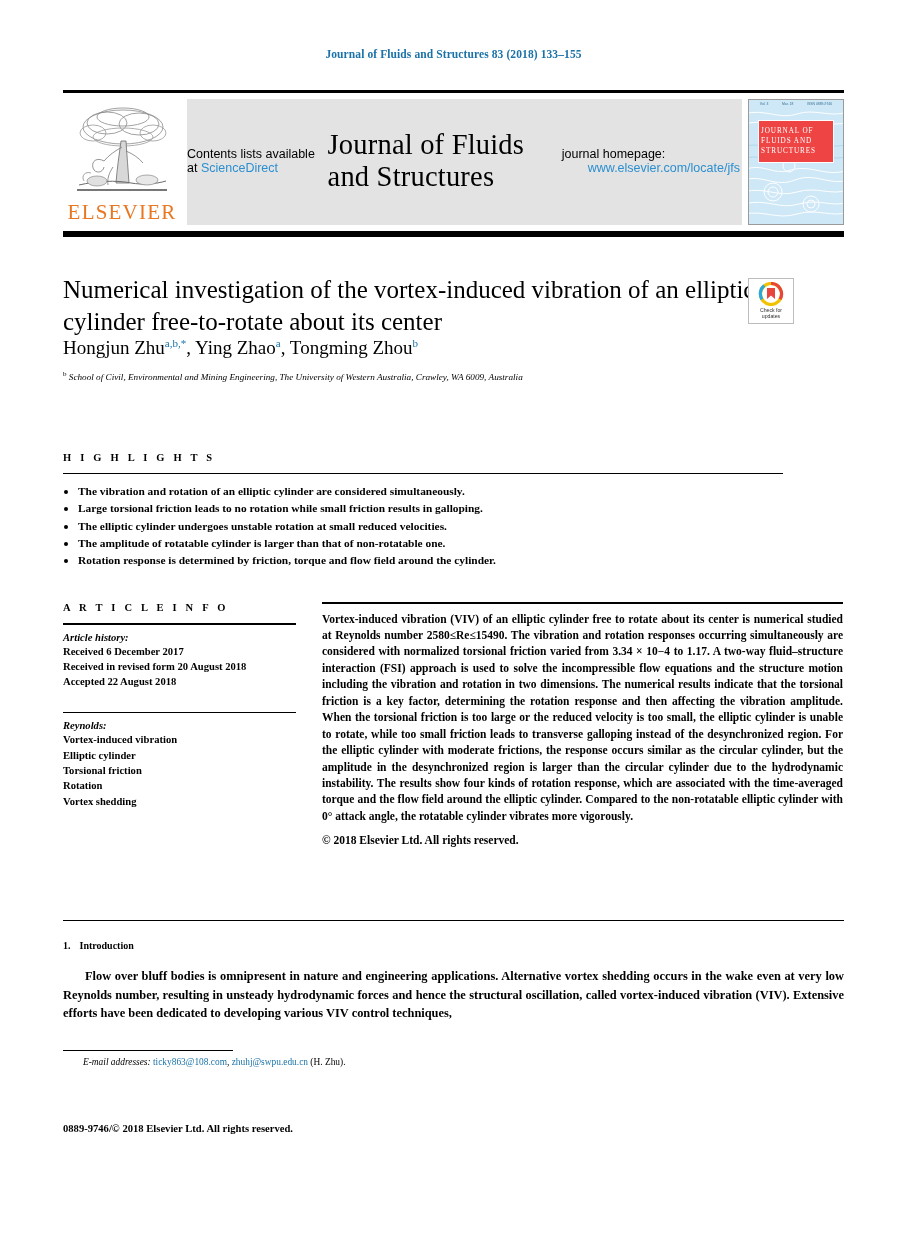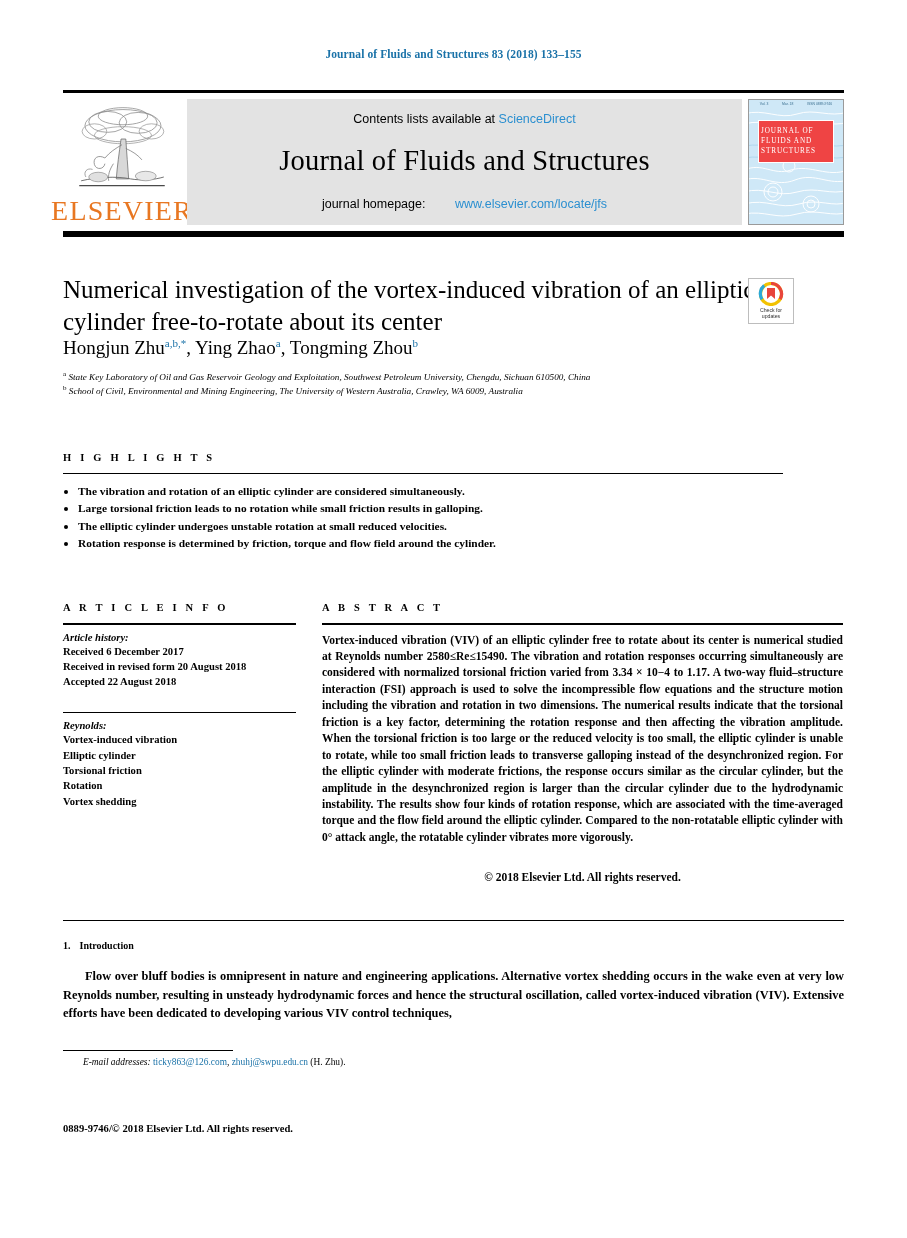--- a/index.html
+++ b/index.html
@@ -59,33 +59,32 @@
     display: flex;
     flex-direction: column;
     align-items: center;
     justify-content: flex-start;
     padding-top: 2px;
     box-sizing: border-box;
   }
   .tree-svg { display:block; }
   .elsevier-word {
     font-family: "Liberation Serif", serif;
-    font-size: 28px;
+    font-size: 21px;
     letter-spacing: 1.2px;
     color: #E87722;
     line-height: 1;
     margin-top: 1px;
   }
   .journal-band {
     flex: 1 1 auto;
     background: #e3e3e3;
     margin-left: 6px;
     margin-right: 6px;
     display: flex;
-    flex-direction: column;
     align-items: center;
     justify-content: space-between;
     padding: 13px 0 14px 0;
     box-sizing: border-box;
   }
   .contents-line {
     font-family: "Liberation Sans", sans-serif;
     font-size: 12.5px;
     color: #000;
   }
@@ -247,22 +246,22 @@
     font-size: 11.5px;
     font-weight: bold;
     line-height: 1.43;
     text-align: justify;
     margin: 0;
   }
   .copyright-line {
     font-family: "Liberation Serif", serif;
     font-size: 11.5px;
     font-weight: bold;
-    text-align: center;
-    margin-top: 26px;
+    text-align: left;
+    margin-top: 10px;
   }
 
   
   .intro-rule {
     position: absolute;
     left: 63px; top: 916px;
     width: 781px;
     height: 1px;
     background: #000;
   }
@@ -453,31 +452,31 @@
       <span>Check for</span><br>
       <span>updates</span>
     </div>
   </div>
 
   <div class="authors">
     <span><span>Hongjun Zhu</span><sup>a,b,*</sup></span><span>, </span><span><span>Ying Zhao</span><sup>a</sup></span><span>, </span><span><span>Tongming Zhou</span><sup>b</sup></span>
   </div>
 
   <div class="affil">
-    <div><sup>a</sup> <span>State Key Laboratory of Oil and Gas Reservoir Geology and Exploitation, Southwest Petroleum University, Chengdu, Sichuan 610500, China</span></div>
     <div><sup>b</sup> <span>School of Civil, Environmental and Mining Engineering, The University of Western Australia, Crawley, WA 6009, Australia</span></div>
   </div>
 
   <div class="highlights">
     <div class="sec-head">H I G H L I G H T S</div>
     <div class="sec-rule-thin"></div>
     <ul class="hl-list">
       <li class="hl-item">The vibration and rotation of an elliptic cylinder are considered simultaneously.</li>
       <li class="hl-item">Large torsional friction leads to no rotation while small friction results in galloping.</li>
       <li class="hl-item">The elliptic cylinder undergoes unstable rotation at small reduced velocities.</li>
+      <li class="hl-item">The amplitude of rotatable cylinder is larger than that of non-rotatable one.</li>
       <li class="hl-item">Rotation response is determined by friction, torque and flow field around the cylinder.</li>
     </ul>
   </div>
 
   <div class="info-col">
     <div class="sec-head">A R T I C L E    I N F O</div>
     <div class="sec-rule-thin"></div>
     <div class="info-sub">Article history:</div>
     <div class="info-line">Received 6 December 2017</div>
     <div class="info-line">Received in revised form 20 August 2018</div>
@@ -485,39 +484,38 @@
     <div class="kw-rule"></div>
     <div class="info-sub">Reynolds:</div>
     <div class="info-line">Vortex-induced vibration</div>
     <div class="info-line">Elliptic cylinder</div>
     <div class="info-line">Torsional friction</div>
     <div class="info-line">Rotation</div>
     <div class="info-line">Vortex shedding</div>
   </div>
 
   <div class="abs-col">
-    <div class="sec-head">A B S T R A C T</div>
     <div class="sec-rule-thin"></div>
     <p class="abstract-text">Vortex-induced vibration (VIV) of an elliptic cylinder free to rotate about its center is numerical studied at Reynolds number 2580≤Re≤15490. The vibration and rotation responses occurring simultaneously are considered with normalized torsional friction varied from 3.34 × 10−4 to 1.17. A two-way fluid–structure interaction (FSI) approach is used to solve the incompressible flow equations and the structure motion including the vibration and rotation in two dimensions. The numerical results indicate that the torsional friction is a key factor, determining the rotation response and then affecting the vibration amplitude. When the torsional friction is too large or the reduced velocity is too small, the elliptic cylinder is unable to rotate, while too small friction leads to transverse galloping instead of the desynchronized region. For the elliptic cylinder with moderate frictions, the response occurs similar as the circular cylinder, but the amplitude in the desynchronized region is larger than the circular cylinder due to the hydrodynamic instability. The results show four kinds of rotation response, which are associated with the time-averaged torque and the flow field around the elliptic cylinder. Compared to the non-rotatable elliptic cylinder with 0° attack angle, the rotatable cylinder vibrates more vigorously.</p>
     <div class="copyright-line">© 2018 Elsevier Ltd. All rights reserved.</div>
   </div>
 
   <div class="intro-rule"></div>
   <div class="intro">
     <div class="intro-head">
       <span class="num">1.</span><span>Introduction</span>
     </div>
     <p class="intro-para">Flow over bluff bodies is omnipresent in nature and engineering applications. Alternative vortex shedding occurs in the wake even at very low Reynolds number, resulting in unsteady hydrodynamic forces and hence the structural oscillation, called vortex-induced vibration (VIV). Extensive efforts have been dedicated to developing various  VIV control techniques,</p>
   </div>
 
   <div class="foot-rule"></div>
   <div class="footnote">
     <div class="foot-line foot-indent">
       <span>E-mail addresses:</span>
-      <span class="mail-link">ticky863@126.com</span><span class="foot-plain">, </span><span class="mail-link">zhuhj@swpu.edu.cn</span><span class="foot-plain"> (H. Zhu).</span>
+      <span class="mail-link">ticky863@108.com</span><span class="foot-plain">, </span><span class="mail-link">zhuhj@swpu.edu.cn</span><span class="foot-plain"> (H. Zhu).</span>
     </div>
   </div>
 
   <div class="doi-block">
     <div class="issn-line">0889-9746/© 2018 Elsevier Ltd. All rights reserved.</div>
   </div>
 
 </div>
 
 </body></html>

